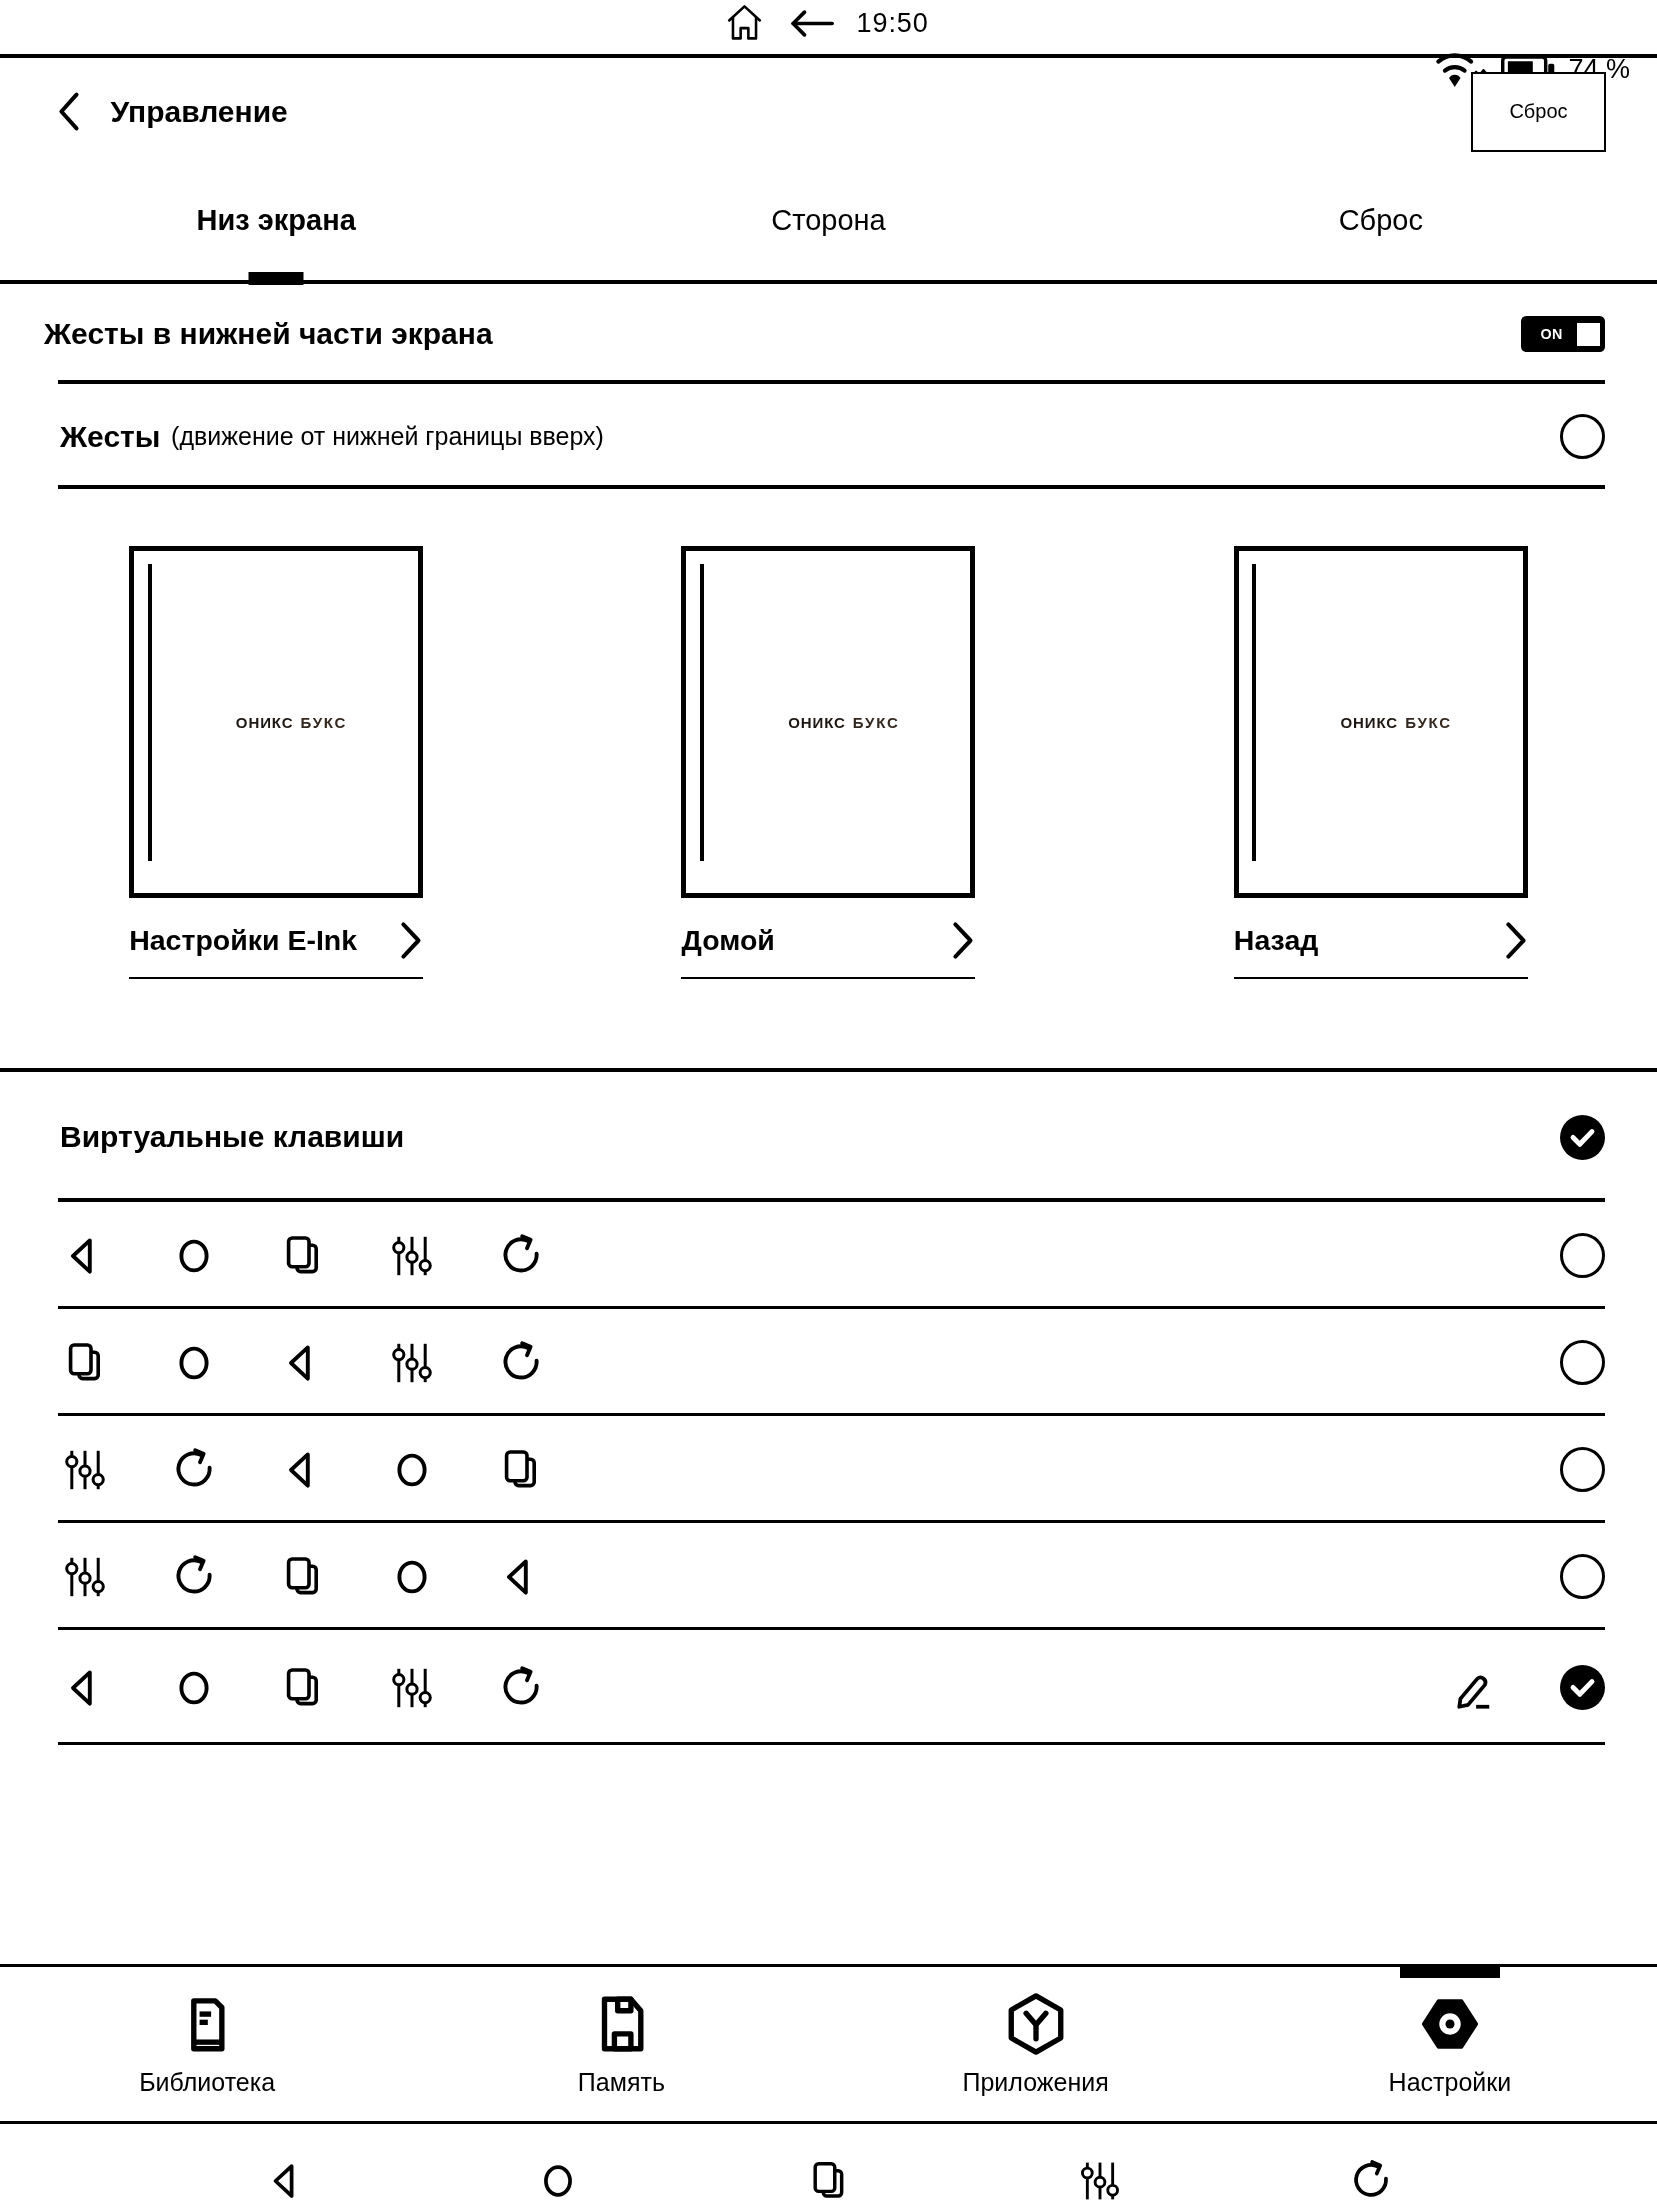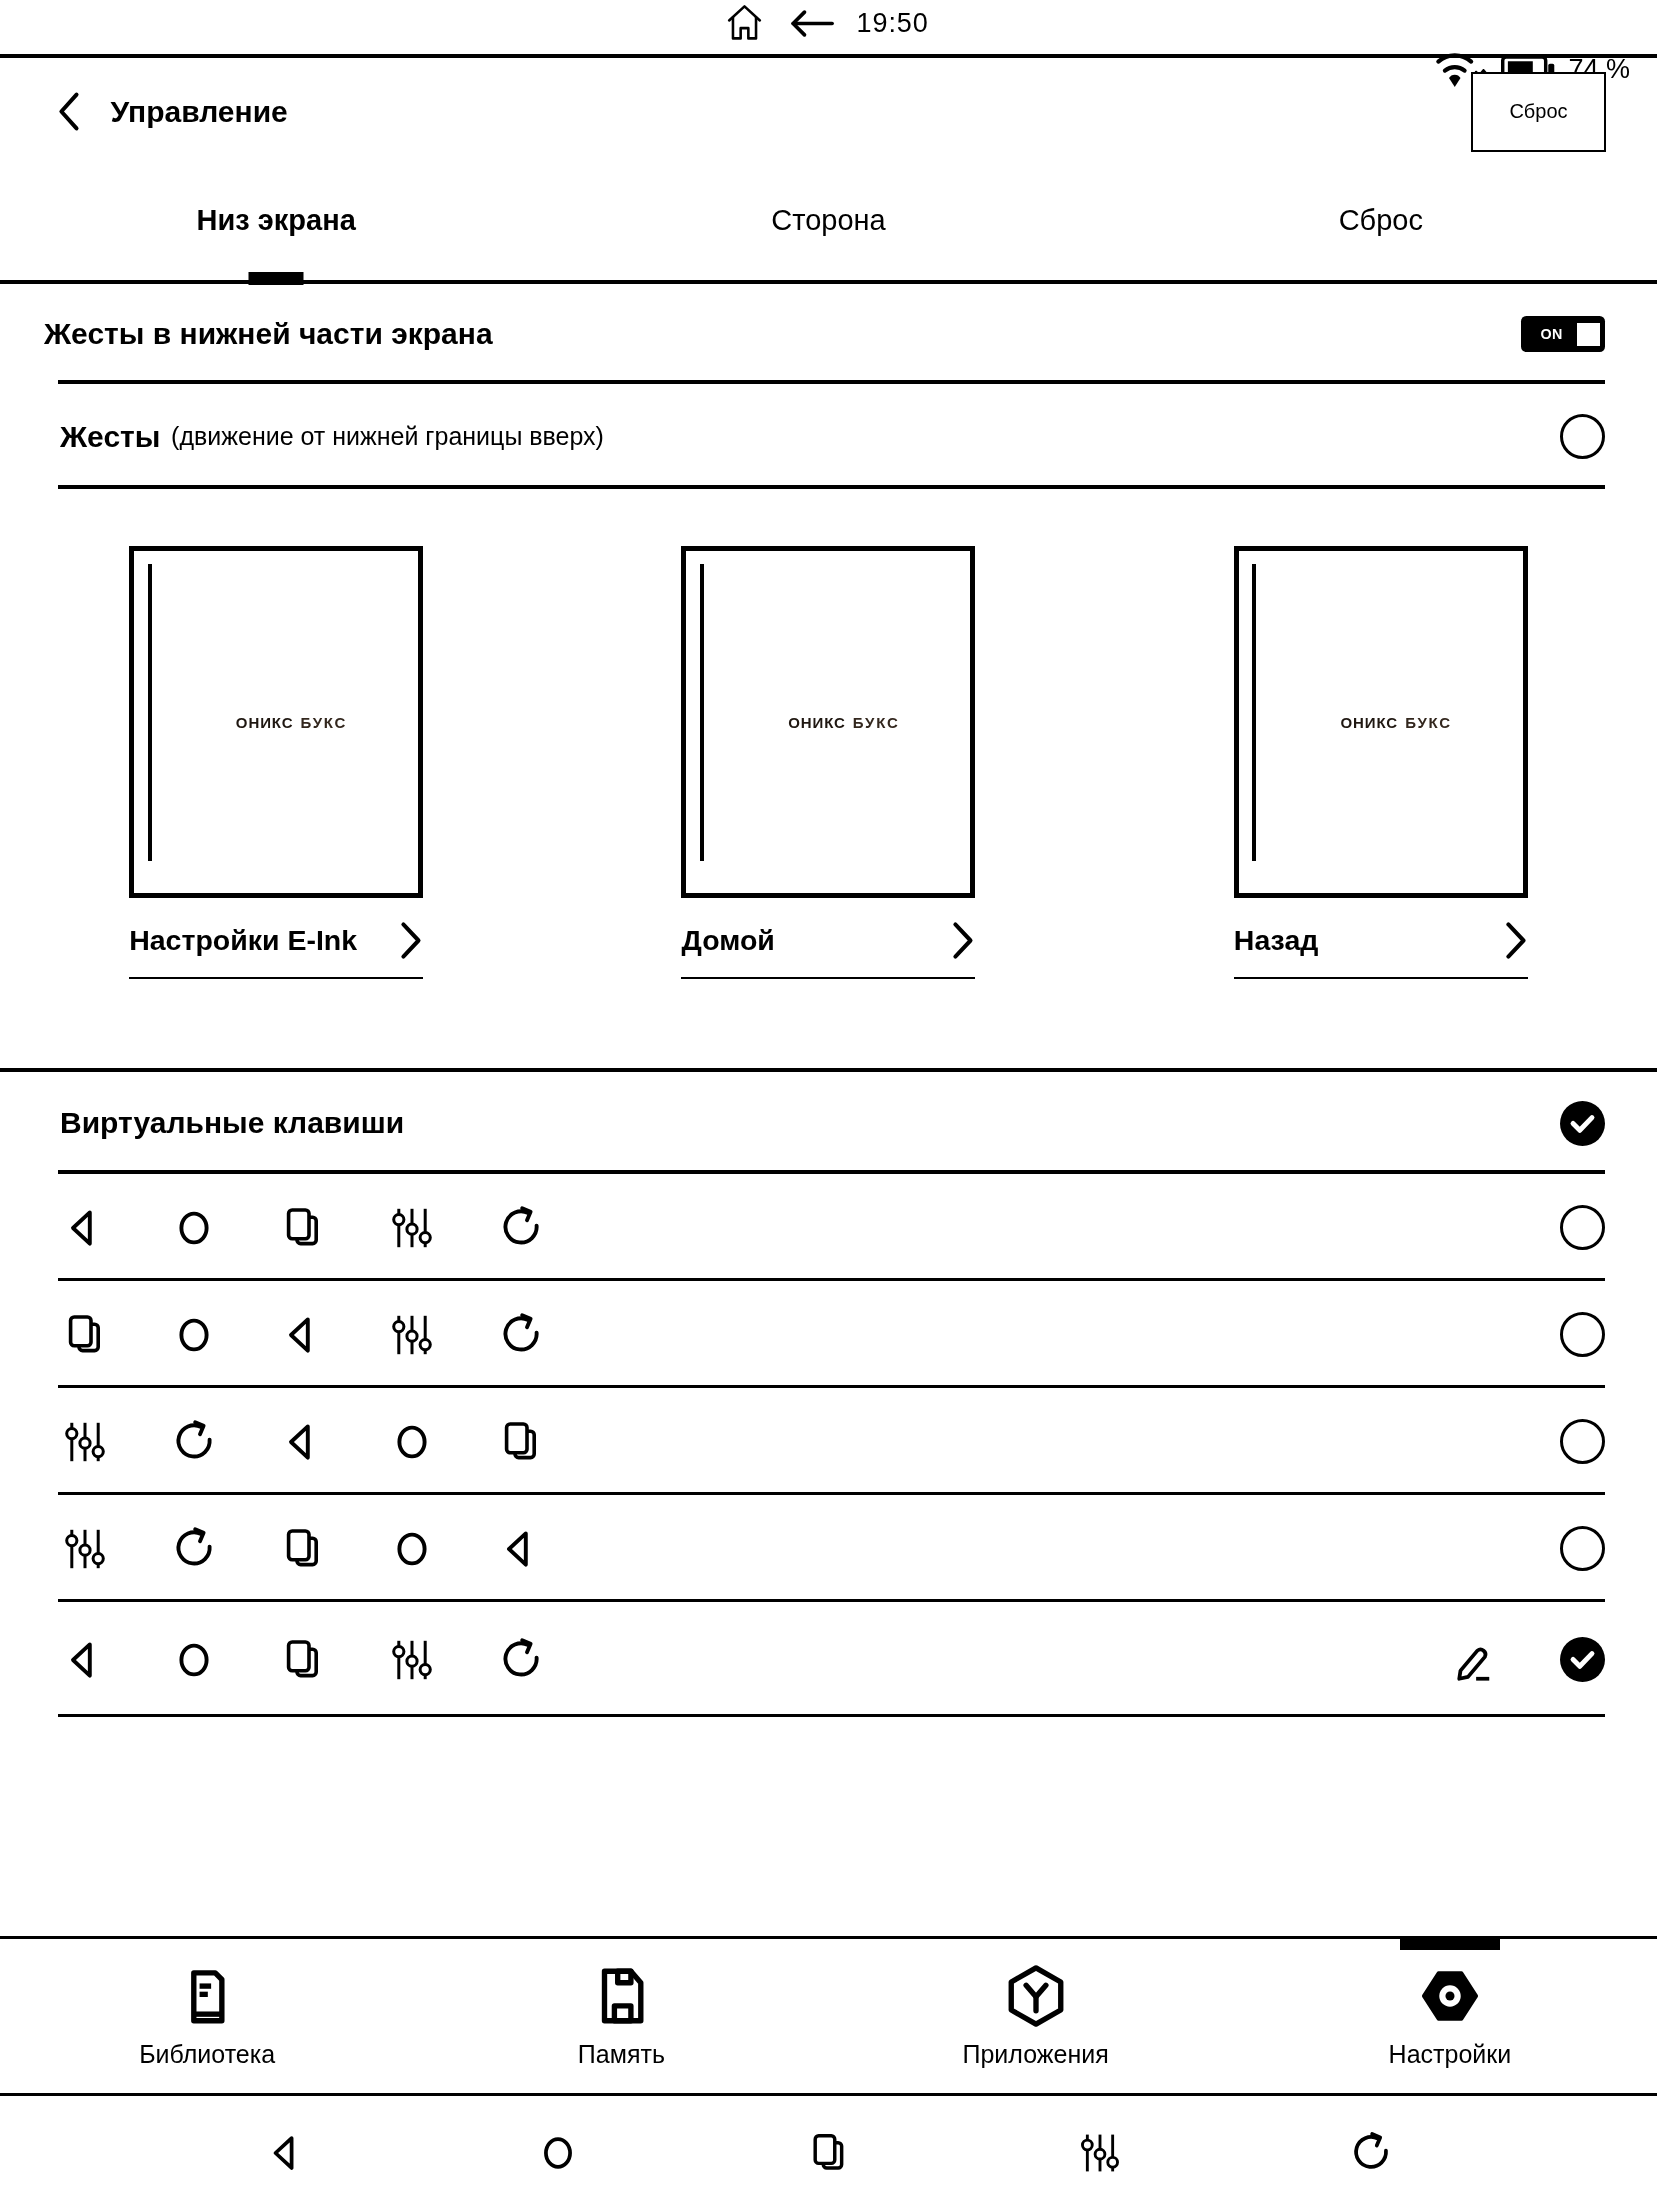--- a/index.html
+++ b/index.html
@@ -27,21 +27,21 @@
   
   .tabs { height: 119px; display: flex; border-bottom: 4.5px solid #000; }
   .tab { flex: 1; display: flex; align-items: center; justify-content: center; font-size: 29px; font-weight: 500; position: relative; padding-bottom: 4px; }
   .tab.active { font-weight: 600; }
   .tab.active::after { content: ""; position: absolute; left: 50%; transform: translateX(-50%); bottom: -4.5px; width: 55px; height: 12.5px; background: #000; }
 
   
   .setting-row { position: relative; display: flex; align-items: center; padding: 0 52px 0 60px; }
   .row-toggle { height: 100px; padding-left: 44px; }
   .row-mode { height: 105px; }
-  .row-vk-head { height: 102px; }
+  .row-vk-head { height: 130px; }
   .row-title { font-size: 30px; font-weight: 700; }
   .row-title.semibold { font-weight: 600; }
   .row-sub { font-size: 25px; font-weight: 400; margin-left: 10.7px; }
   .row-divider { position: absolute; left: 58px; right: 52px; bottom: 0; height: 4.5px; background: #000; }
   .row-divider.thin { height: 2.7px; }
 
   .toggle { margin-left: auto; width: 84px; height: 36px; background: #000; border-radius: 5.3px; display: flex; align-items: center; padding: 0 5.3px; }
   .toggle-on { color: #fff; font-size: 14.3px; font-weight: 700; flex: 1; text-align: center; letter-spacing: 0.4px; }
   .toggle-knob { width: 23px; height: 23px; background: #fff; }
 

